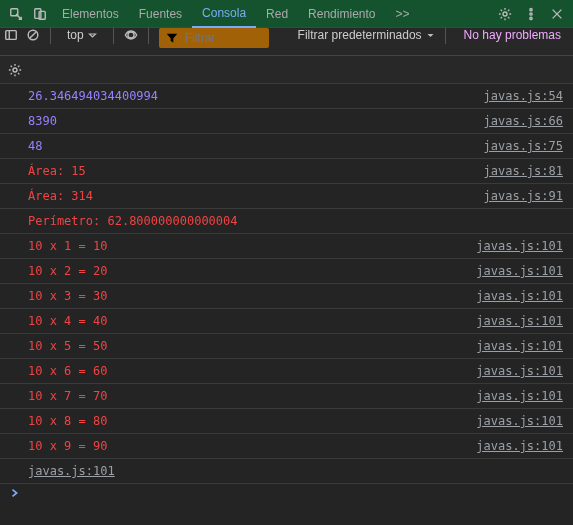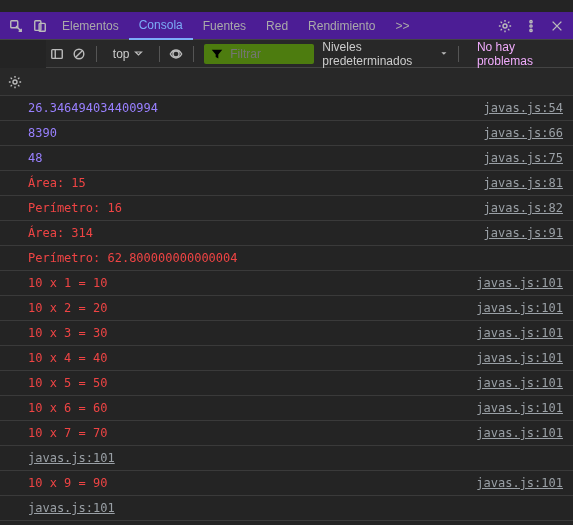--- a/index.html
+++ b/index.html
@@ -1,26 +1,26 @@
 <!DOCTYPE html>
 <html><head>
 <meta charset="utf-8">
 <style>
 * { margin:0; padding:0; box-sizing:border-box; }
 body { width:573px; height:525px; background:#242424; font-family:"Segoe UI",Arial,sans-serif; font-size:12px; color:#999; overflow:hidden; }
-.tabbar { height:28px; display:flex; align-items:center; background:#4c1d95; border-bottom:1px solid #444; padding:0 4px;margin-top:12px; }
+.tabbar { height:28px; display:flex; align-items:center; background:#14532d; border-bottom:1px solid #444; padding:0 4px; }
 .tabbar .icon-btn { width:24px; height:24px; display:flex; align-items:center; justify-content:center; color:#ccc; }
 .tabs { display:flex; height:100%; align-items:center; }
 .tab { padding:0 10px; height:28px; display:flex; align-items:center; color:#aaa; cursor:pointer; }
 .tab.active { color:#7cacf8; border-bottom:2px solid #7cacf8; }
 .tabbar .spacer { flex:1; }
-.toolbar { height:28px; display:flex; align-items:center; background:#282828; border-bottom:1px solid #444; padding:0 4px; gap:8px;margin-left:46px; }
+.toolbar { height:28px; display:flex; align-items:flex-start; background:#282828; border-bottom:1px solid #444; padding:0 4px; gap:8px; }
 .toolbar .divider { width:1px; height:16px; background:#555; margin:0 2px; }
 .toolbar .pill { padding:0 6px; display:flex; align-items:center; gap:4px; color:#ccc; cursor:pointer; }
-.toolbar .filter { flex:0 0 110px; display:flex; align-items:center; gap:6px; background:#4d7c0f; height:20px; border-radius:2px; padding:0 6px; color:#888; }
+.toolbar .filter { flex:0 0 110px; display:flex; align-items:center; gap:6px; background:#a16207; height:20px; border-radius:2px; padding:0 6px; color:#888; }
 .toolbar .filter input { background:transparent; border:none; outline:none; color:#ccc; font-size:12px; width:70px; }
 .toolbar .levels { display:flex; align-items:center; gap:4px; color:#ccc; cursor:pointer; margin-left:auto; }
 .toolbar .status { color:#f0abfc; padding:0 8px; }
 .toolbar2 { height:28px; display:flex; align-items:center; background:#282828; border-bottom:1px solid #3a3a3a; padding:0 8px; }
 .console { font-family:Consolas,Menlo,monospace; font-size:12px; }
 .row { display:flex; justify-content:space-between; align-items:flex-end; padding:3px 10px 3px 28px; border-bottom:1px solid #3a3a3a; line-height:18px; }
 .row .msg-num { color:#9980ff; }
 .row .msg-str { color:#ef4444; }
 .row .src { color:#9aa0a6; text-decoration:underline; cursor:pointer; }
 .prompt { padding:4px 10px; color:#7cacf8; font-family:Consolas,monospace; }
@@ -40,22 +40,22 @@
   </div>
   <div class="icon-btn">
     <svg viewBox="0 0 16 16">
         <rect x="2" y="2" width="7" height="11" rx="1"></rect>
         <rect x="7" y="5" width="7" height="9" rx="1"></rect>
       </svg>
   </div>
   <div class="divider"></div>
   <div class="tabs">
     <div class="tab">Elementos</div>
+    <div class="tab">Fuentes</div>
     <div class="tab active">Consola</div>
-    <div class="tab">Fuentes</div>
     <div class="tab">Red</div>
     <div class="tab">Rendimiento</div>
     <div class="tab">&gt;&gt;</div>
   </div>
   <div class="spacer"></div>
   <div class="right-icons">
     <div class="icon-btn">
       <svg viewBox="0 0 16 16">
           <circle cx="8" cy="8" r="2.3"></circle>
           <path d="M8 1v2M8 13v2M1 8h2M13 8h2M3 3l1.5 1.5M11.5 11.5L13 13M3 13l1.5-1.5M11.5 4.5L13 3"></path>
@@ -104,21 +104,21 @@
       </svg>
   </div>
   <div class="divider"></div>
   <div class="filter">
     <svg viewBox="0 0 16 16">
         <path d="M2 3h12L9.5 8.5V13l-3-1.5V8.5L2 3Z"></path>
       </svg>
     <input placeholder="Filtrar" style="">
   </div>
   <div class="levels">
-    <span>Niveles predeterminados</span>
+    <span>Filtrar predeterminados</span>
     <svg viewBox="0 0 12 12" style="width:9px;height:9px" fill="#bbb" stroke="none">
         <path d="M2 4 L6 8 L10 4 Z"></path>
       </svg>
   </div>
   <div class="divider"></div>
   <div class="status">No hay problemas</div>
 </div>
 
 <div class="toolbar2">
   <div class="icon-btn">
@@ -140,24 +140,20 @@
     </div>
     <div class="row">
       <span class="msg-num">48</span>
       <span class="src">javas.js:75</span>
     </div>
     <div class="row">
       <span class="msg-str">Área: 15</span>
       <span class="src">javas.js:81</span>
     </div>
     <div class="row">
-      <span class="msg-str">Perímetro: 16</span>
-      <span class="src">javas.js:82</span>
-    </div>
-    <div class="row">
       <span class="msg-str">Área: 314</span>
       <span class="src">javas.js:91</span>
     </div>
     <div class="row">
       <span class="msg-str">Perímetro: 62.800000000000004</span>
     </div>
     <div class="row">
       <span class="msg-str">10 x 1 = 10</span>
       <span class="src">javas.js:101</span>
     </div>
@@ -179,20 +175,21 @@
     </div>
     <div class="row">
       <span class="msg-str">10 x 6 = 60</span>
       <span class="src">javas.js:101</span>
     </div>
     <div class="row">
       <span class="msg-str">10 x 7 = 70</span>
       <span class="src">javas.js:101</span>
     </div>
     <div class="row">
+      <span class="msg-str">10 x 8 = 80</span>
       <span class="src">javas.js:101</span>
     </div>
     <div class="row">
       <span class="msg-str">10 x 9 = 90</span>
       <span class="src">javas.js:101</span>
     </div>
     <div class="row">
       <span class="src">javas.js:101</span>
     </div>
   </div>

